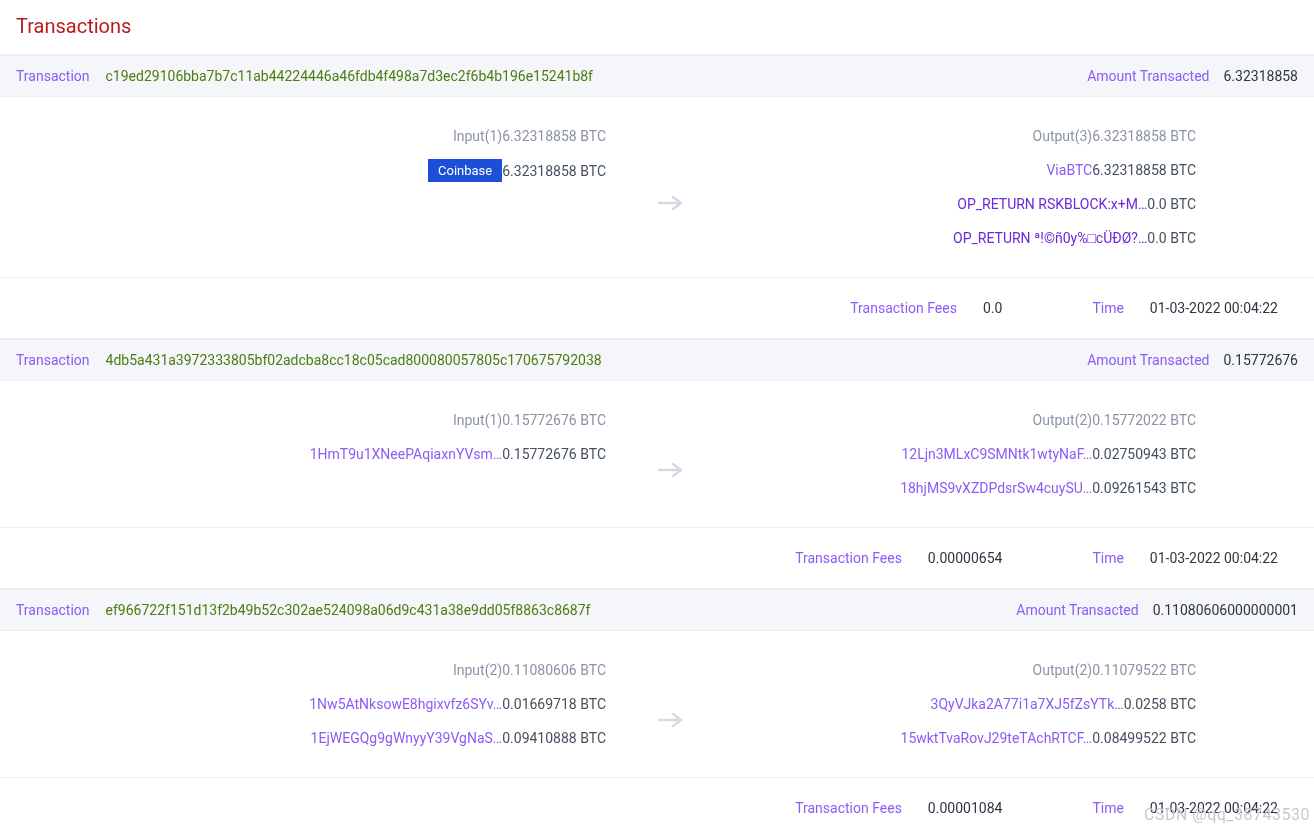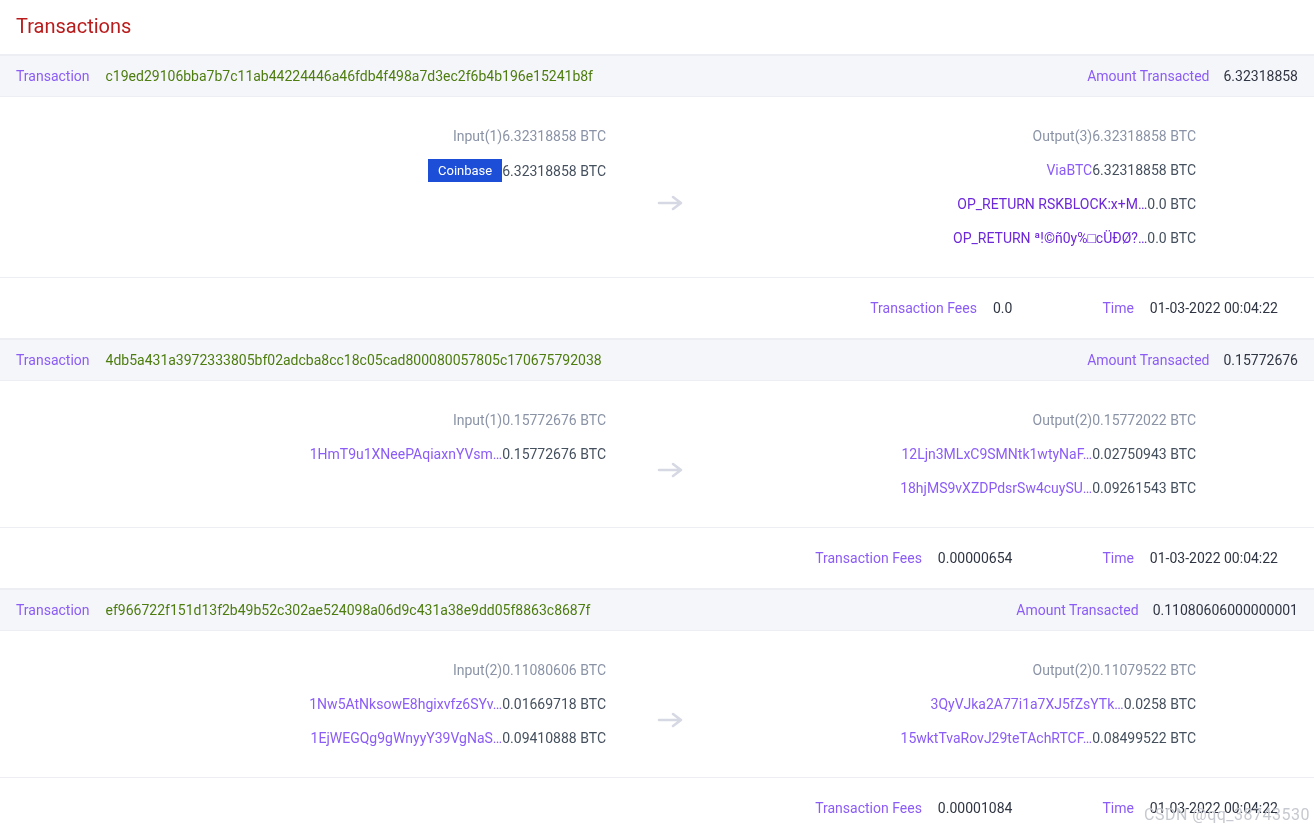--- a/index.html
+++ b/index.html
@@ -86,21 +86,21 @@
     display: inline-block;
   }
   .tx-footer {
     display: flex;
     justify-content: flex-end;
     align-items: center;
     gap: 90px;
     padding: 22px 36px;
     border-bottom: 1px solid #eceef3;
   }
-  .tx-footer .group { display: flex; align-items: center; gap: 16px; }
+  .tx-footer .group { display: flex; align-items: center; gap: 26px; }
   .watermark {
     position: fixed;
     right: 4px;
     bottom: 10px;
     color: #c6c9cf;
     font-size: 16px;
     letter-spacing: 0.5px;
     pointer-events: none;
   }
 </style>

